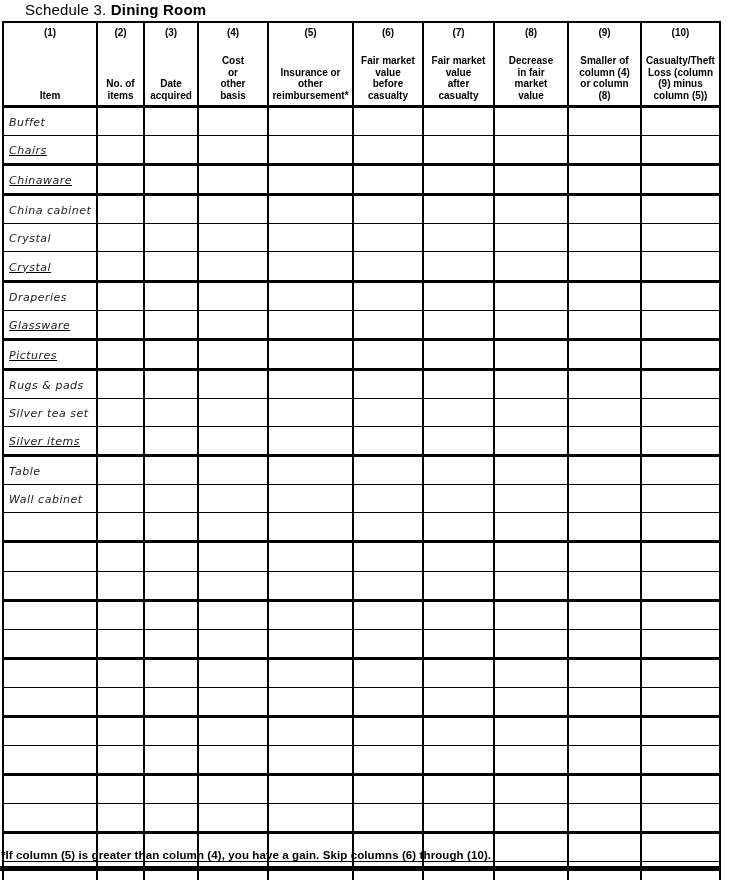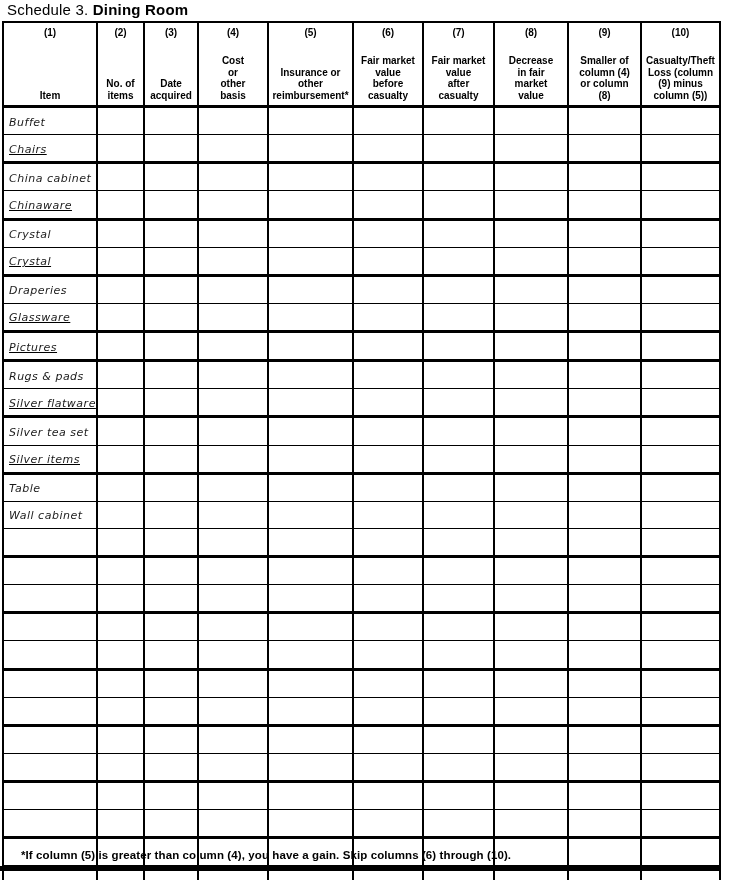--- a/index.html
+++ b/index.html
@@ -5,21 +5,21 @@
   html,body{margin:0;padding:0;background:#fff;}
   .page{
     position:relative;
     width:729px;height:880px;
     background:#ffffff;
     font-family:"Liberation Sans",sans-serif;
     color:#000;
     overflow:hidden;
   }
   .title{
-    position:absolute;left:7px;top:1px;
+    position:absolute;left:25px;top:1px;
     font-size:15px;line-height:18px;
     letter-spacing:0.2px;
   }
   .title .room{font-weight:bold;}
 
   .sched-table{
     position:absolute;left:2px;top:21px;
     width:719px;box-sizing:border-box;
     border:2px solid #000;
     background:#fff;
@@ -61,21 +61,21 @@
   .item-cell{
     display:flex;align-items:center;
     padding-left:5px;padding-top:2px;
     font-family:"DejaVu Sans",sans-serif;
     font-style:italic;
     font-size:11px;
     letter-spacing:0.5px;
     color:#1a1a1a;
   }
   .footnote{
-    position:absolute;left:21px;top:849px;
+    position:absolute;left:1px;top:849px;
     font-weight:bold;font-size:11.5px;
     letter-spacing:0.1px;
     white-space:nowrap;
   }
   .bottom-bar{
     position:absolute;left:0;top:866px;
     width:721px;height:5px;
     background:#000;
   }
 </style>
@@ -172,44 +172,44 @@
           <div class="cell"></div>
           <div class="cell"></div>
           <div class="cell"></div>
           <div class="cell"></div>
           <div class="cell"></div>
           <div class="cell"></div>
           <div class="cell"></div>
           <div class="cell"></div>
           <div class="cell"></div>
         </div>
+        <div class="row thick">
+          <div class="cell item-cell">Chinaware</div>
+          <div class="cell"></div>
+          <div class="cell"></div>
+          <div class="cell"></div>
+          <div class="cell"></div>
+          <div class="cell"></div>
+          <div class="cell"></div>
+          <div class="cell"></div>
+          <div class="cell"></div>
+          <div class="cell"></div>
+        </div>
         <div class="row">
           <div class="cell item-cell">China cabinet</div>
           <div class="cell"></div>
           <div class="cell"></div>
           <div class="cell"></div>
           <div class="cell"></div>
           <div class="cell"></div>
           <div class="cell"></div>
           <div class="cell"></div>
           <div class="cell"></div>
           <div class="cell"></div>
         </div>
-        <div class="row thick">
-          <div class="cell item-cell">Chinaware</div>
-          <div class="cell"></div>
-          <div class="cell"></div>
-          <div class="cell"></div>
-          <div class="cell"></div>
-          <div class="cell"></div>
-          <div class="cell"></div>
-          <div class="cell"></div>
-          <div class="cell"></div>
-          <div class="cell"></div>
-        </div>
         <div class="row">
           <div class="cell item-cell">Crystal</div>
           <div class="cell"></div>
           <div class="cell"></div>
           <div class="cell"></div>
           <div class="cell"></div>
           <div class="cell"></div>
           <div class="cell"></div>
           <div class="cell"></div>
           <div class="cell"></div>
@@ -258,32 +258,20 @@
           <div class="cell"></div>
           <div class="cell"></div>
           <div class="cell"></div>
           <div class="cell"></div>
           <div class="cell"></div>
           <div class="cell"></div>
           <div class="cell"></div>
         </div>
         <div class="row">
           <div class="cell item-cell">Rugs &amp; pads</div>
-          <div class="cell"></div>
-          <div class="cell"></div>
-          <div class="cell"></div>
-          <div class="cell"></div>
-          <div class="cell"></div>
-          <div class="cell"></div>
-          <div class="cell"></div>
-          <div class="cell"></div>
-          <div class="cell"></div>
-        </div>
-        <div class="row thick">
-          <div class="cell item-cell">Silver flatware</div>
           <div class="cell"></div>
           <div class="cell"></div>
           <div class="cell"></div>
           <div class="cell"></div>
           <div class="cell"></div>
           <div class="cell"></div>
           <div class="cell"></div>
           <div class="cell"></div>
           <div class="cell"></div>
         </div>

